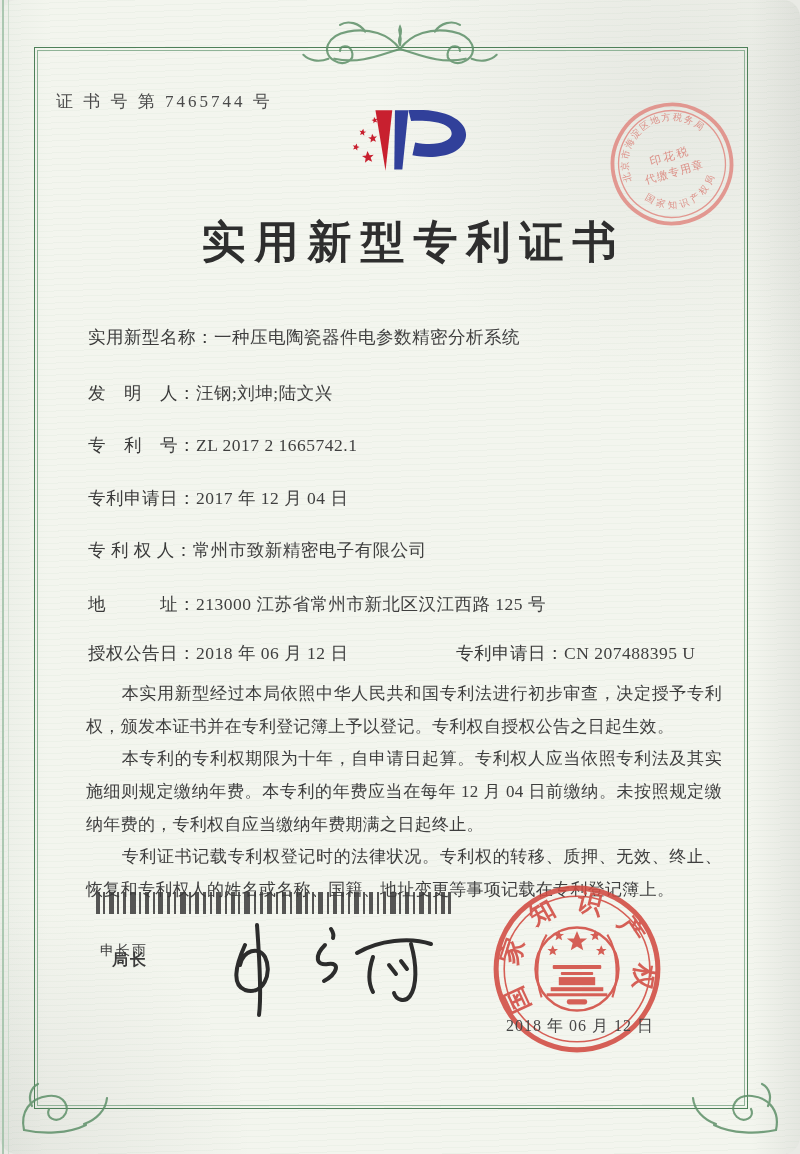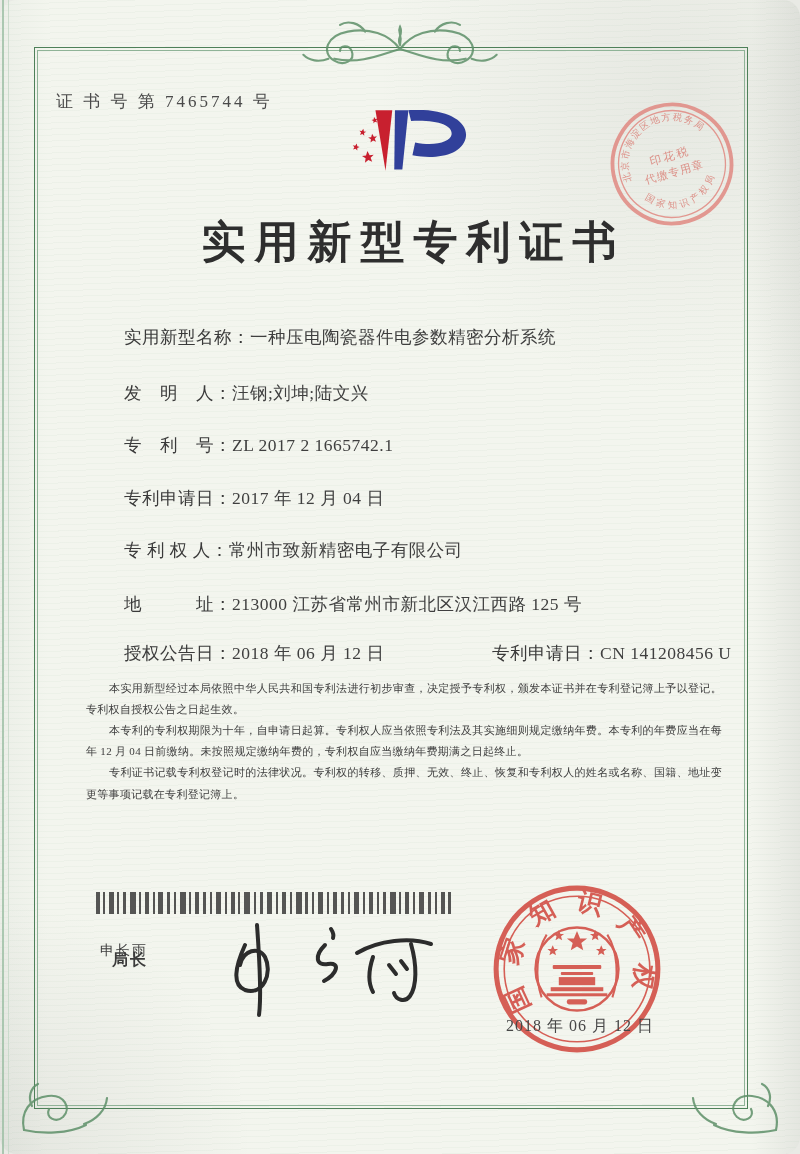--- a/index.html
+++ b/index.html
@@ -25,24 +25,24 @@
   .frame-inner{position:absolute;left:2px;top:2px;right:2px;bottom:2px;
     border:1px solid #8fb397;}
   .cert-no{position:absolute;left:56px;top:90px;font-size:17px;color:#4a4a4a;letter-spacing:3px;}
   .logo{position:absolute;left:327px;top:110px;width:148px;height:108px;}
   .title{position:absolute;left:0;right:0;top:213px;text-align:center;
     font-size:44px;font-weight:600;color:#2e2e2e;letter-spacing:9px;margin-left:27px;}
   .stamp{position:absolute;left:606px;top:98px;width:132px;height:132px;
     transform:rotate(-16deg);opacity:.8;}
   .fields{position:absolute;left:88px;top:0;width:640px;}
   .frow{position:absolute;left:0;font-size:17.5px;color:#3a3a3a;letter-spacing:.5px;white-space:nowrap;}
-  .frow .lab{color:#3a3a3a;margin-left:36px;}
+  .frow .lab{color:#3a3a3a;}
   .frow .val{color:#3f3f3f;}
   .grant-right{position:absolute;left:368px;top:0;}
-  .paras{position:absolute;left:86px;right:78px;top:678px;font-size:11px;
+  .paras{position:absolute;left:86px;right:78px;top:678px;font-size:17px;
     color:#3e3e3e;line-height:1.92;text-align:justify;letter-spacing:.3px;}
   .paras p{margin:0;text-indent:2.1em;}
   .barcode{position:absolute;left:96px;top:892px;width:358px;height:22px;opacity:.85;}
   .director-title{position:absolute;left:112px;top:950px;font-size:16px;color:#3c3c3c;letter-spacing:2px;font-weight:bold;}
   .director-name{position:absolute;left:100px;top:942px;font-size:14px;color:#3c3c3c;letter-spacing:2px;}
   .signature{position:absolute;left:205px;top:913px;width:238px;height:112px;}
   .seal{position:absolute;left:486px;top:878px;width:182px;height:182px;opacity:.88;}
   .seal-date{position:absolute;left:506px;top:1016px;font-size:16px;color:#474747;letter-spacing:1px;white-space:nowrap;}
   .footer{position:absolute;left:0;right:0;top:1062px;text-align:center;font-size:14px;color:#4a4a4a;letter-spacing:1px;}
   .orn-top{position:absolute;left:270px;top:20px;width:260px;height:58px;}
@@ -149,21 +149,21 @@
     </div>
     <div class="frow" style="top:538px">
       <span class="lab">专 利 权 人：</span><span class="val">常州市致新精密电子有限公司</span>
     </div>
     <div class="frow" style="top:592px">
       <span class="lab">地　　　址：</span><span class="val">213000 江苏省常州市新北区汉江西路 125 号</span>
     </div>
     <div class="frow" style="top:641px">
       <span class="lab">授权公告日：</span><span class="val">2018 年 06 月 12 日</span>
       <span class="grant-right">
-        <span class="lab">专利申请日：</span><span class="val">CN 141208456 U</span>
+        <span class="lab">专利申请日：</span><span class="val">CN 207488395 U</span>
       </span>
     </div>
   </div>
 
   <div class="paras">
     <p>本实用新型经过本局依照中华人民共和国专利法进行初步审查，决定授予专利权，颁发本证书并在专利登记簿上予以登记。专利权自授权公告之日起生效。</p>
     <p>本专利的专利权期限为十年，自申请日起算。专利权人应当依照专利法及其实施细则规定缴纳年费。本专利的年费应当在每年 12 月 04 日前缴纳。未按照规定缴纳年费的，专利权自应当缴纳年费期满之日起终止。</p>
     <p>专利证书记载专利权登记时的法律状况。专利权的转移、质押、无效、终止、恢复和专利权人的姓名或名称、国籍、地址变更等事项记载在专利登记簿上。</p>
   </div>
 

